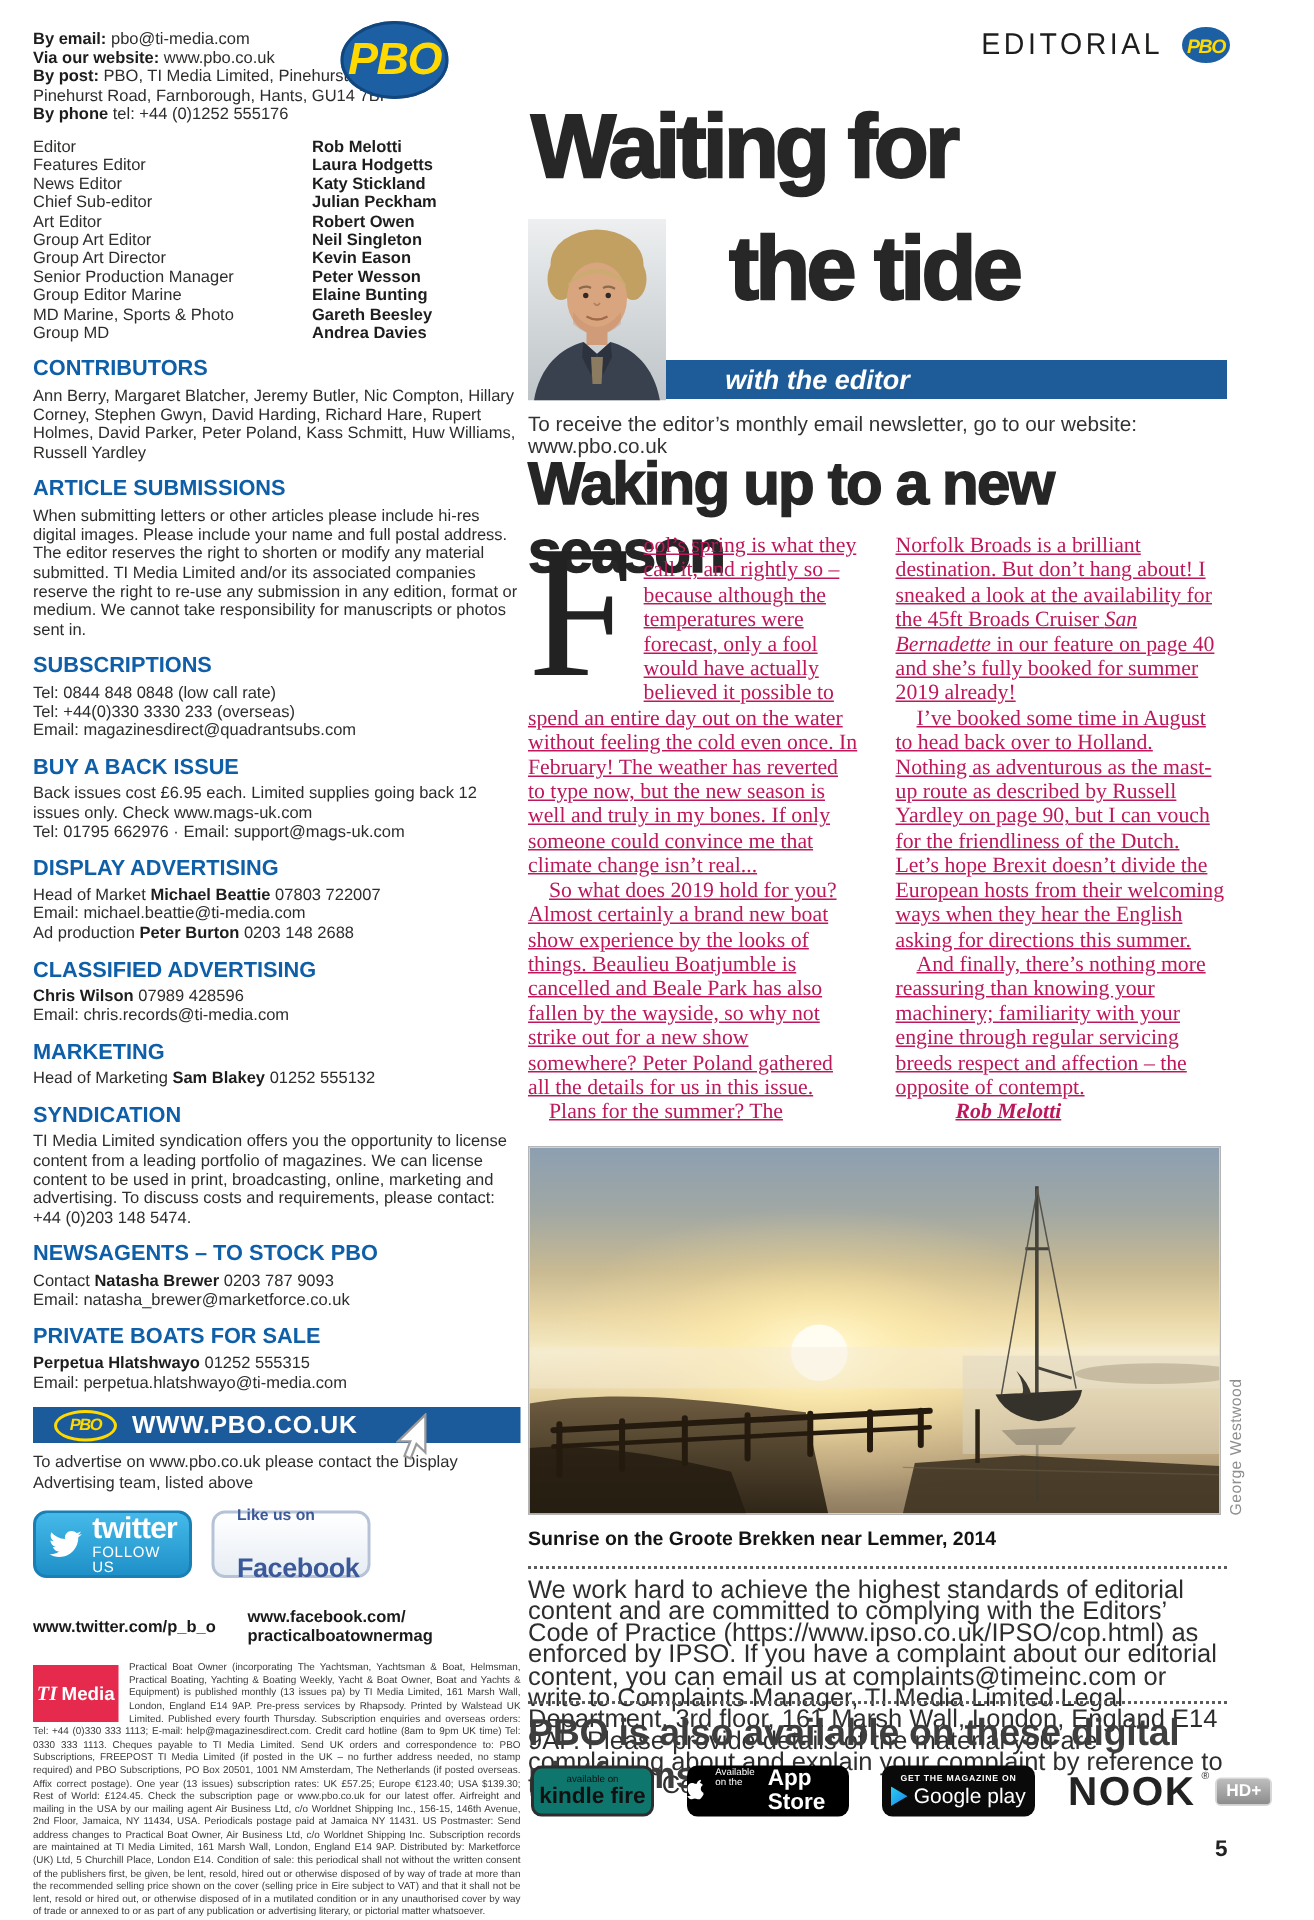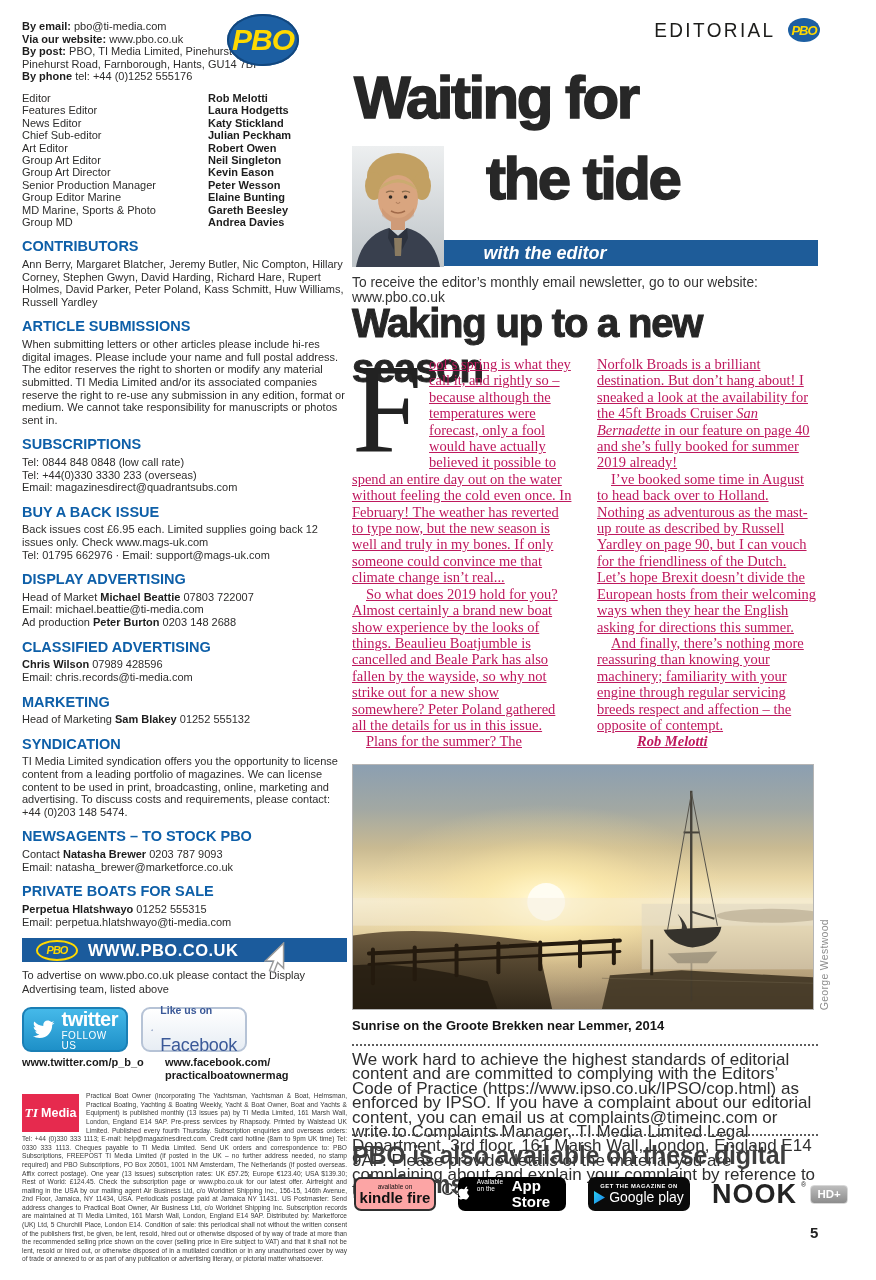--- a/index.html
+++ b/index.html
@@ -29,23 +29,23 @@
 
   .social-row { margin-top:11px; display:flex; gap:13px; }
   .btn-social { width:106px; height:45px; border-radius:9px; display:flex; align-items:center; padding:0 8px; cursor:default; }
   .btn-twitter { background:linear-gradient(180deg,#45b9e9,#1e90c8); border:2px solid #1a7fb5; gap:6px; }
   .tw-text { color:#fff; line-height:1; }
   .tw-main { font-weight:700; font-size:20px; letter-spacing:-.5px; }
   .tw-sub { font-size:10px; letter-spacing:.5px; margin-top:2px; }
   .btn-facebook { background:linear-gradient(180deg,#ffffff,#e7edf4); border:2px solid #b6c3d6; gap:7px; }
   .fb-text { color:#3b5998; line-height:1; }
   .fb-like { font-size:10.5px; font-weight:600; }
-  .fb-main { font-size:18px; font-weight:400; margin-top:20px; letter-spacing:-.3px; }
-
-  .url-row { margin-top:4px; display:flex; }
+  .fb-main { font-size:18px; font-weight:700; margin-top:20px; letter-spacing:-.3px; }
+
+  .url-row { margin-top:20px; display:flex;align-items:center; }
   .url { font-size:11px; font-weight:600; color:#1a1a1a; line-height:13px; }
   .url.tw { width:143px; }
 
   .timedia { margin-top:10px; font-size:6.6px; line-height:8.6px; color:#3a3a3a; text-align:justify; }
   .ti-logo { float:left; width:57px; height:38px; background:#e62a4e; color:#fff; display:flex; align-items:center; justify-content:center; font-size:12.5px; font-weight:700; margin:2px 7px 2px 0; }
   .ti-logo i { font-family:"Liberation Serif",serif; margin-right:3px; font-size:13.5px; }
 
   
   .main { position:absolute; left:352px; top:12px; width:470px; height:1268px; }
   .kicker-row { position:absolute; top:6px; right:2px; display:flex; align-items:center; gap:9px; }
@@ -73,21 +73,21 @@
   .photo-credit span { writing-mode:vertical-rl; transform:rotate(180deg); font-size:10.5px; color:#8e8e8e; letter-spacing:.3px; }
   .caption { position:absolute; left:0; top:1006px; font-size:13px; font-weight:700; color:#141414; }
 
   .dotted { position:absolute; left:0; width:466px; border-top:2px dotted #5c5c5c; }
   .rule1 { top:1032px; } .rule2 { top:1122px; }
   .ipso { position:absolute; left:0; top:1041px; width:466px; font-size:17px; line-height:14.4px; color:#2e2e2e; }
 
   .digital-heading { position:absolute; left:0; top:1129px; font-size:25px; color:#3e3e3e; letter-spacing:-.2px; }
   .badges { position:absolute; left:2px; top:1165px; display:flex; align-items:center; gap:22px; }
   .badge { height:34px; border-radius:7px; display:flex; align-items:center; justify-content:center; cursor:default; }
-  .badge-kindle { width:82px; background:#fca5a5; border:2px solid #2e2e2e; flex-direction:column; color:#111; }
+  .badge-kindle { width:82px; background:#0f766e; border:2px solid #2e2e2e; flex-direction:column; color:#111; }
   .bk-top { font-size:6.5px; line-height:7px; }
   .bk-main { font-size:15px; font-weight:600; line-height:15px; }
   .badge-appstore { width:108px; background:#000; color:#fff; gap:6px; }
   .ba-col { display:flex; }
   .ba-top { font-size:6.5px; line-height:7px; }
   .ba-main { font-size:15px; font-weight:700; line-height:16px; }
   .badge-gplay { width:102px; background:#0a0a0a; color:#fff; flex-direction:column; }
   .bg-top { font-size:5.8px; letter-spacing:.5px; font-weight:700; line-height:7px; }
   .bg-row { display:flex; align-items:center; gap:4px; }
   .bg-main { font-size:14px; line-height:15px; }

